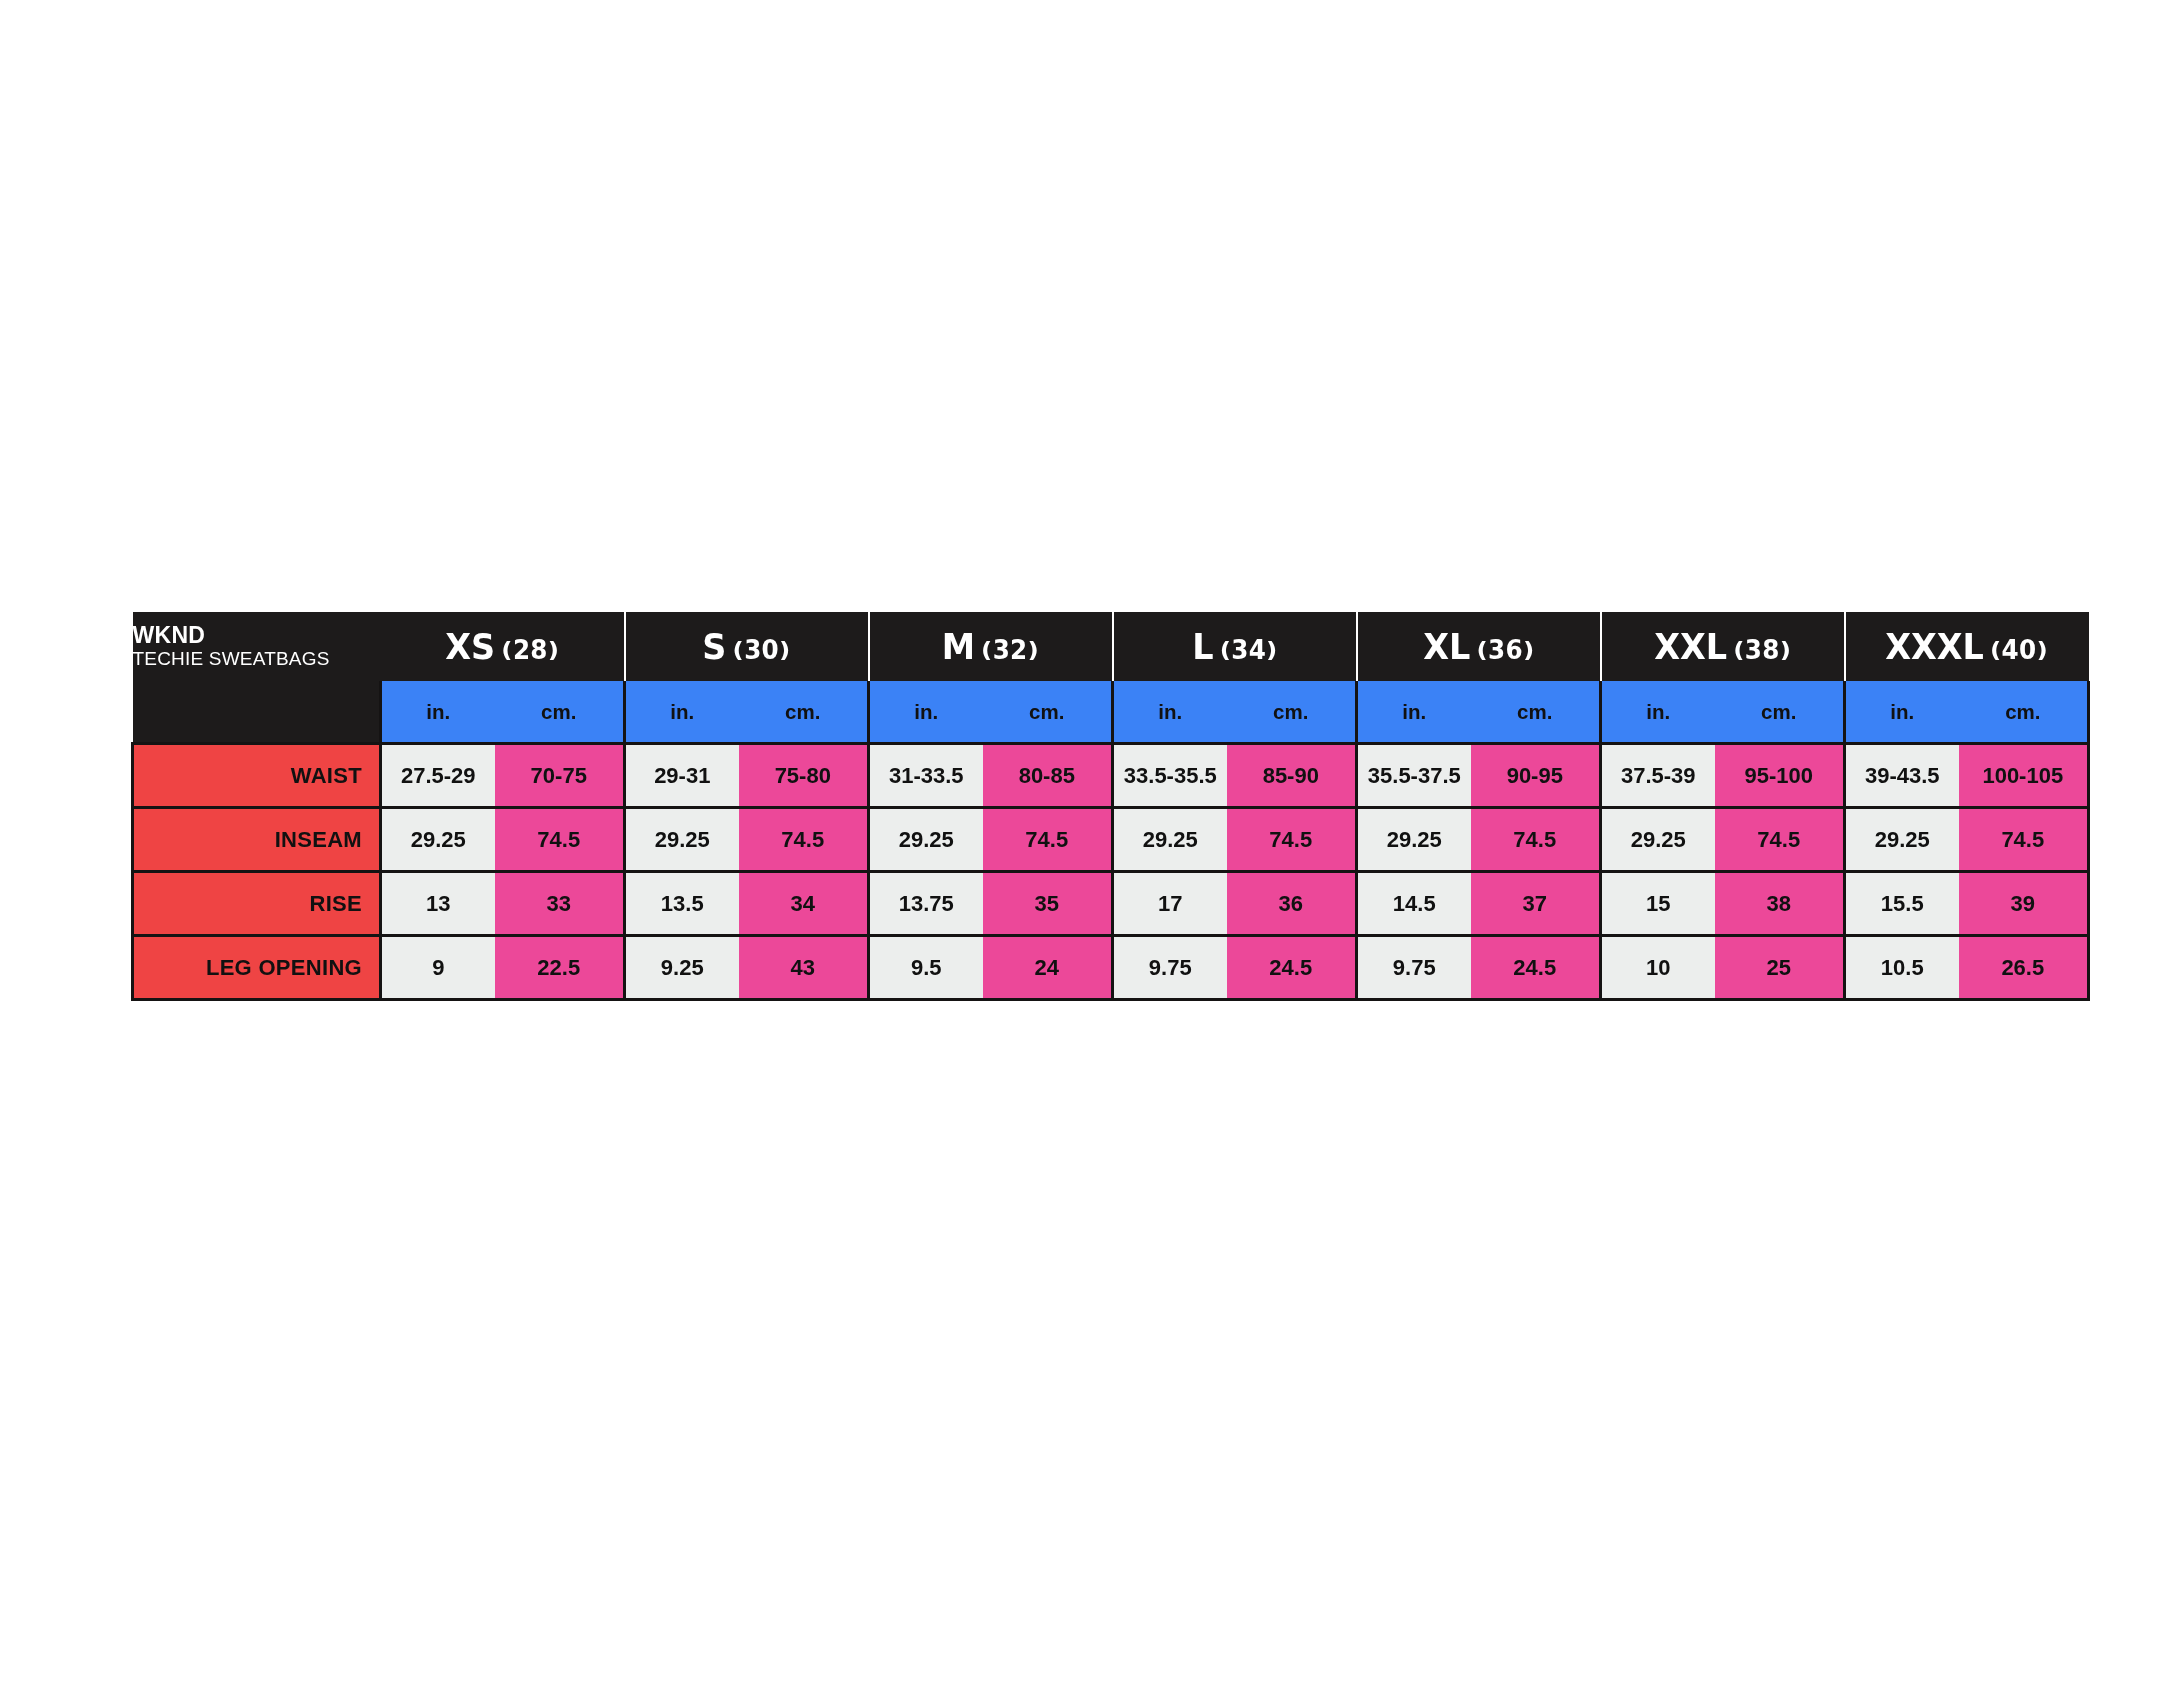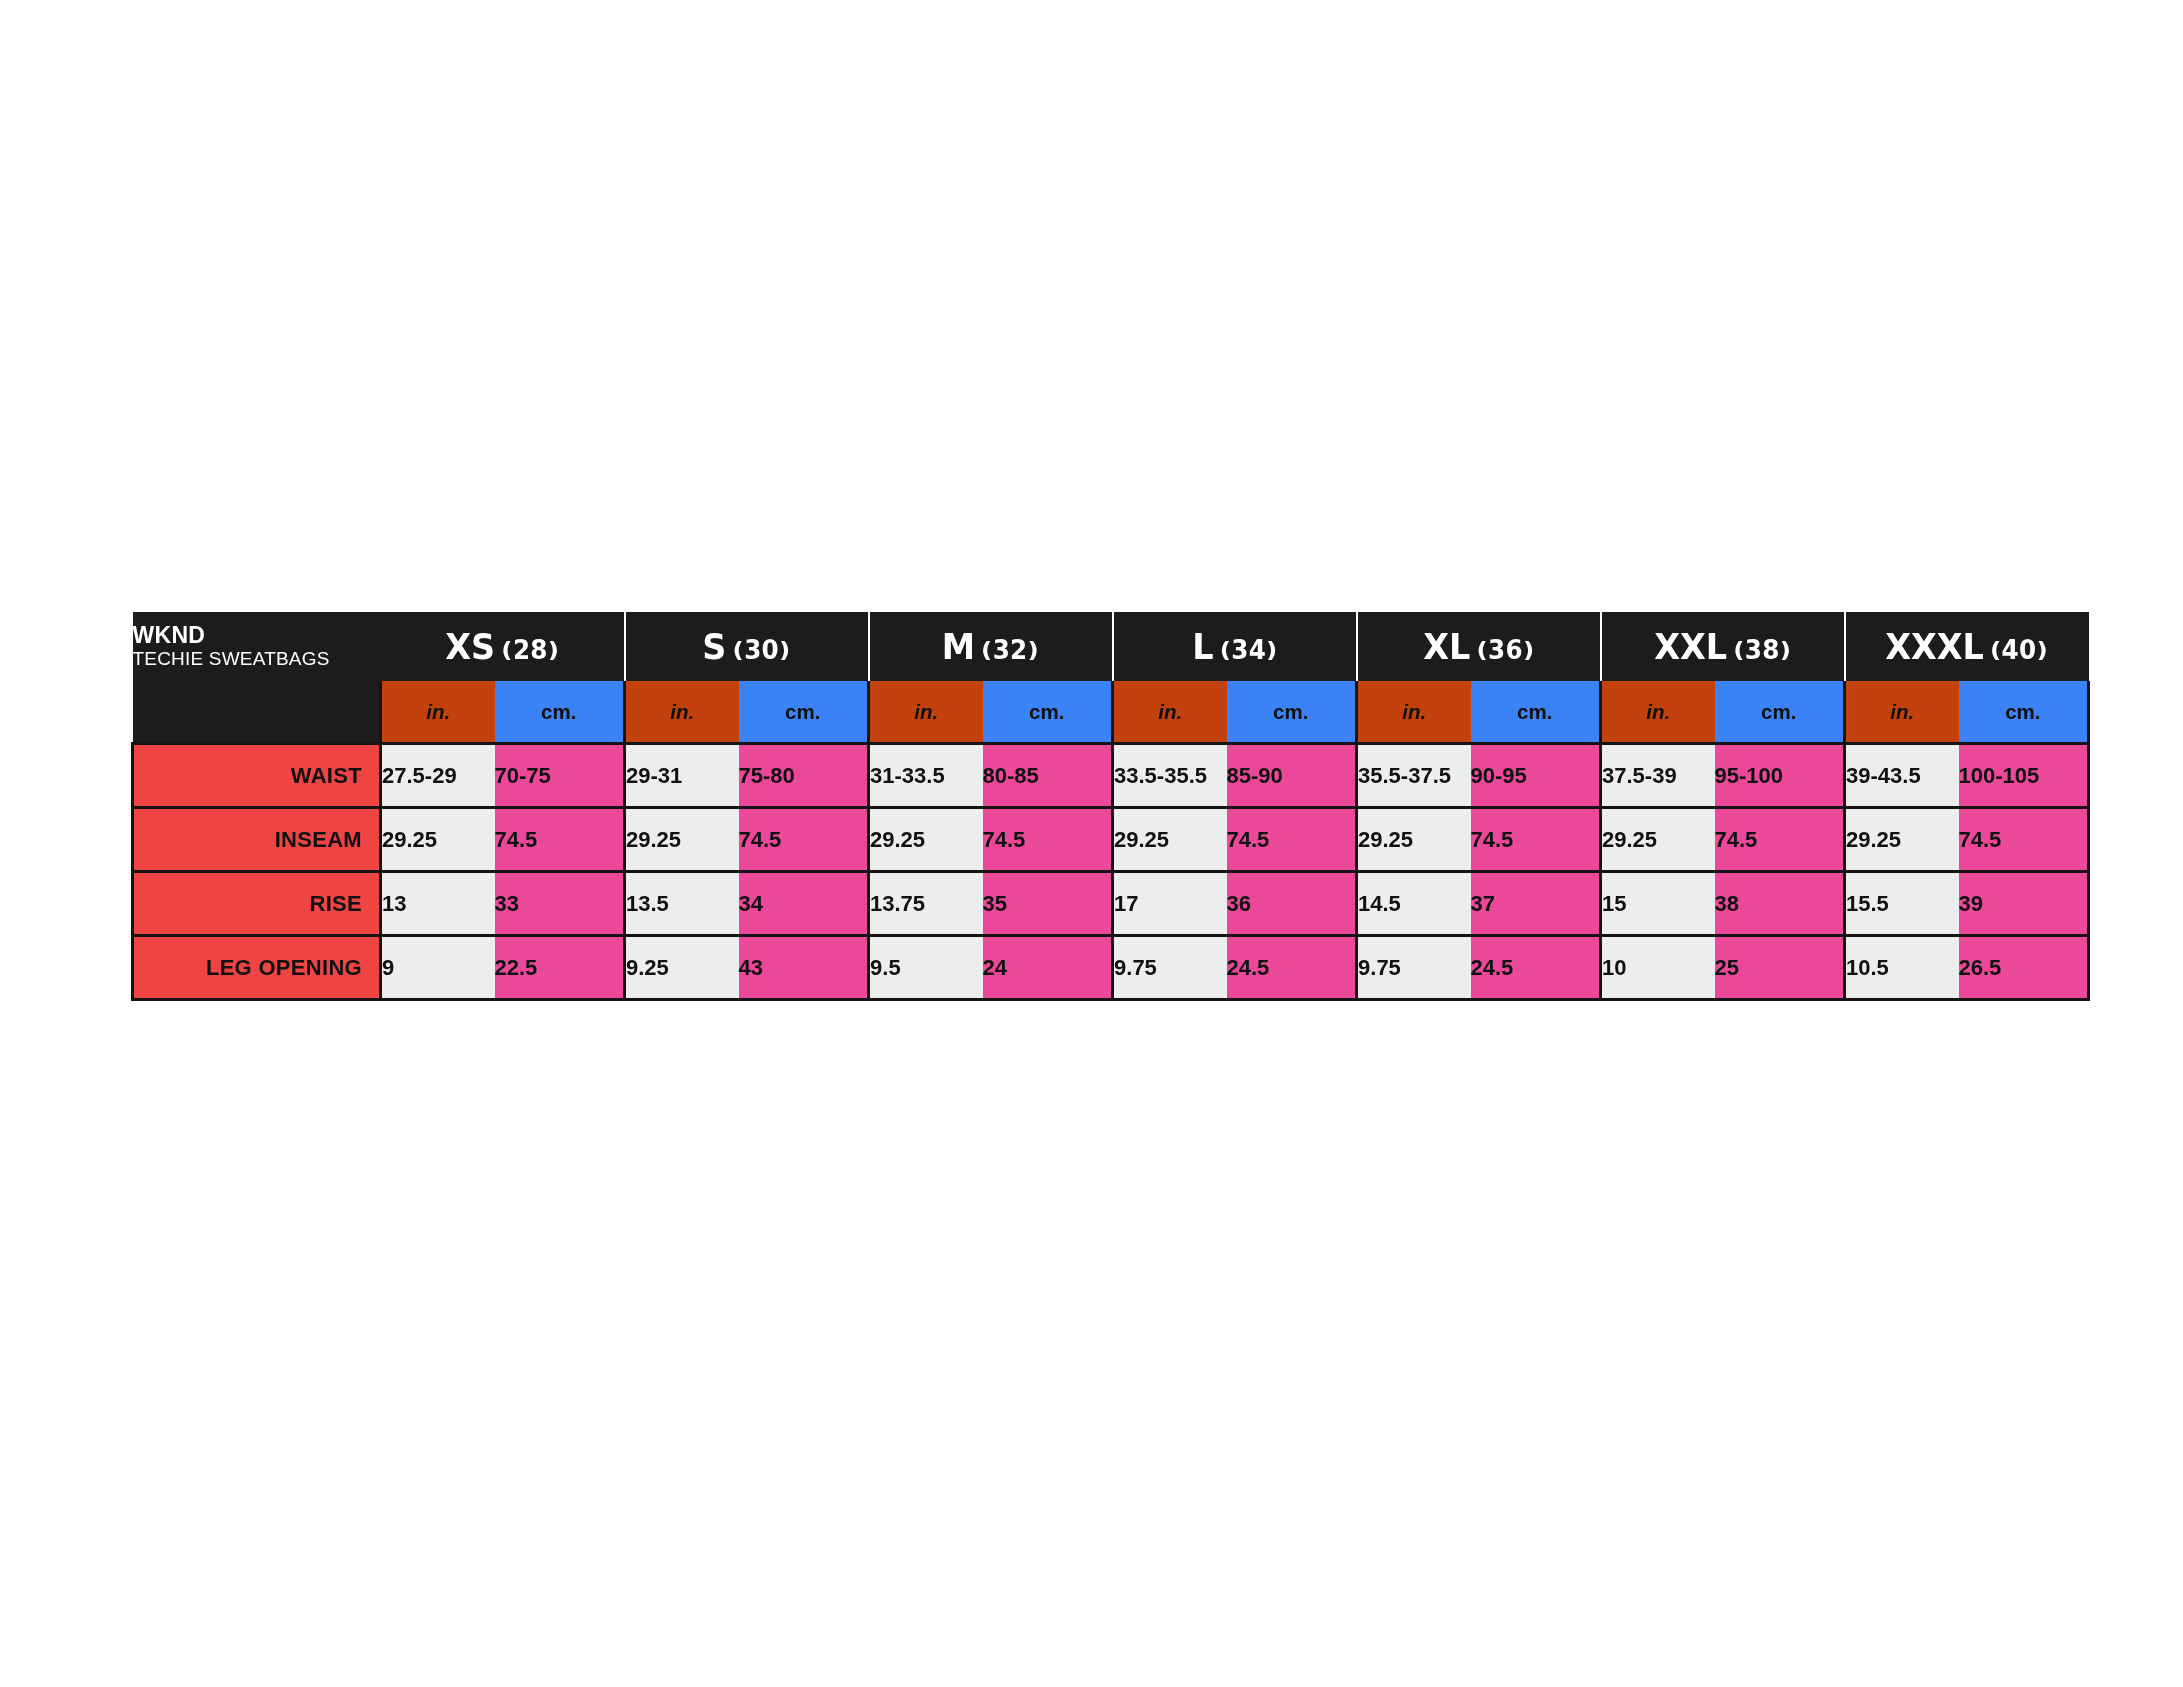--- a/index.html
+++ b/index.html
@@ -114,29 +114,30 @@
   tr.units td, tr.units th {
     height: 61px;
     padding: 0;
     text-align: center;
     vertical-align: middle;
     font-size: 20.5px;
     font-weight: 700;
     color: #111111;
     border: 0;
   }
-  tr.units td.unit-in { background: #c2410c; font-style: italic; }
+  tr.units td.unit-in { background: #3b82f6; }
   tr.units td.unit-cm { background: #3b82f6; }
   tr.units td.grp-start { border-left: 3.3px solid #151313; }
   tr.units td.last-cell { border-right: 3.3px solid #151313; }
 
   
   tr.data td, tr.data th {
     height: 61px;
     padding: 0;
+    text-align: center;
     vertical-align: middle;
     font-size: 22px;
     font-weight: 700;
     color: #111111;
     border-top: 3.3px solid #151313;
     border-bottom: 0;
   }
   tr.data td.val-in { background: #eceeed; }
   tr.data td.val-cm { background: #ec4899; }
   tr.data td.grp-start { border-left: 3.3px solid #151313; }

